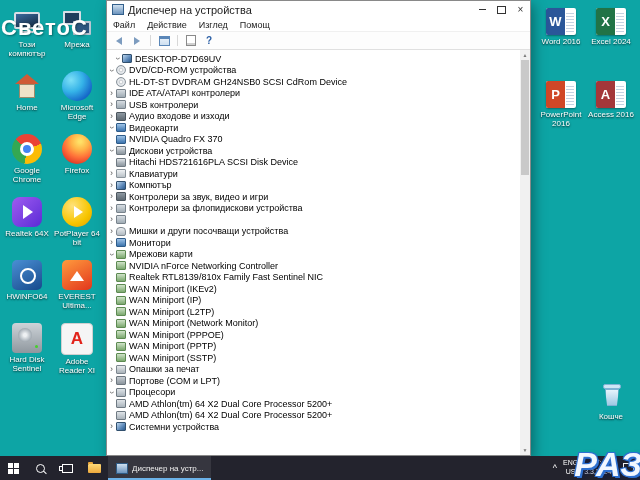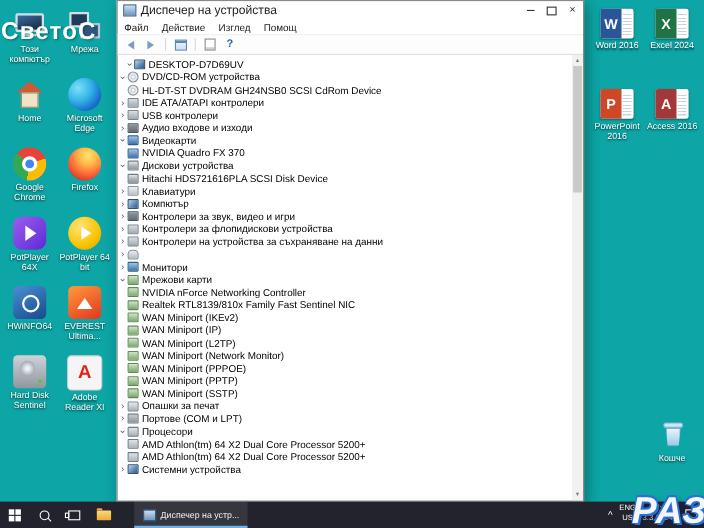--- a/index.html
+++ b/index.html
@@ -92,21 +92,21 @@
   .taskbar{position:absolute;left:0;right:0;bottom:0;height:24px;background:#23232d;display:flex;align-items:stretch;z-index:10}
   .tb-left{display:flex;align-items:stretch}
   .tbi{width:27px;display:flex;align-items:center;justify-content:center}
   .winflag{width:5px;height:5px;background:#fff;box-shadow:6px 0 #fff,0 6px #fff,6px 6px #fff;margin:-5px 5px 5px -5px;transform:translate(2px,2px)}
   .mag{width:7px;height:7px;border:1px solid #fff;border-radius:50%;position:relative}
   .mag::after{content:"";position:absolute;width:4px;height:1px;background:#fff;transform:rotate(45deg);right:-3px;bottom:-1px}
   .tview{width:9px;height:7px;border:1px solid #fff;position:relative}
   .tview::after{content:"";position:absolute;left:-4px;top:1px;width:2px;height:3px;border:1px solid #fff}
   .folder{width:13px;height:9px;background:linear-gradient(#ffd977,#eda93c);border-radius:1px;position:relative}
   .folder::before{content:"";position:absolute;top:-2px;left:0;width:5px;height:2px;background:#eda93c;border-radius:1px 1px 0 0}
-  .taskbtn{display:flex;align-items:center;gap:4px;padding:0 8px;background:rgba(255,255,255,.09);box-shadow:inset 0 -2px 0 #6cb2e8;margin-left:14px}
+  .taskbtn{display:flex;align-items:center;gap:4px;padding:0 8px;background:rgba(255,255,255,.09);box-shadow:inset 0 -2px 0 #6cb2e8;margin-left:0}
   .mmcic{width:10px;height:9px;background:linear-gradient(#cfe0f0,#6c94bd);border:1px solid #2f5c86;flex:none}
   .tasklabel{font-size:8px;color:#f0f0f0;white-space:nowrap}
   .tb-right{margin-left:auto;display:flex;align-items:center;gap:6px;padding-right:6px;color:#fff}
   .caret{font-size:9px}
   .lang,.clock{display:flex;flex-direction:column;align-items:center;font-size:7px;line-height:1.25}
   .acbox{display:block;width:9px;height:8px;border:1px solid #fff}
 
   
   .wm-top{position:absolute;left:1px;top:15px;font-size:22px;font-weight:700;color:#fff;letter-spacing:1px;z-index:40;text-shadow:1px 1px 2px rgba(0,30,30,.45)}
   .wm-bottom{position:absolute;right:-3px;bottom:-4px;font-size:34px;font-weight:800;font-style:italic;color:#f2f7ff;z-index:40;letter-spacing:1px;
@@ -137,21 +137,21 @@
       <div class="dicon">
         <div class="dicon-img ic-chrome"></div>
         <div class="dicon-label">Google Chrome</div>
       </div>
       <div class="dicon">
         <div class="dicon-img ic-firefox"></div>
         <div class="dicon-label">Firefox</div>
       </div>
       <div class="dicon">
         <div class="dicon-img ic-kmplayer"></div>
-        <div class="dicon-label">PotPlayer 64X</div>
+        <div class="dicon-label">Realtek 64X</div>
       </div>
       <div class="dicon">
         <div class="dicon-img ic-potplayer"></div>
         <div class="dicon-label">PotPlayer 64 bit</div>
       </div>
       <div class="dicon">
         <div class="dicon-img ic-hwinfo"></div>
         <div class="dicon-label">HWiNFO64</div>
       </div>
       <div class="dicon">
@@ -311,25 +311,25 @@
             <span class="tlabel">Контролери за звук, видео и игри</span>
           </div>
           <div class="trow lv1">
             <span class="chev">›</span>
             <span class="ti ti-chip"></span>
             <span class="tlabel">Контролери за флопидискови устройства</span>
           </div>
           <div class="trow lv1">
             <span class="chev">›</span>
             <span class="ti ti-chip"></span>
-            <span class="tlabel">Контролери на устройства за съхраняване на данни</span>
           </div>
           <div class="trow lv1">
             <span class="chev">›</span>
             <span class="ti ti-mouse"></span>
+            <span class="tlabel">Мишки и други посочващи устройства</span>
           </div>
           <div class="trow lv1">
             <span class="chev">›</span>
             <span class="ti ti-monitor"></span>
             <span class="tlabel">Монитори</span>
           </div>
           <div class="trow lv1">
             <span class="chev open">›</span>
             <span class="ti ti-network"></span>
             <span class="tlabel">Мрежови карти</span>

